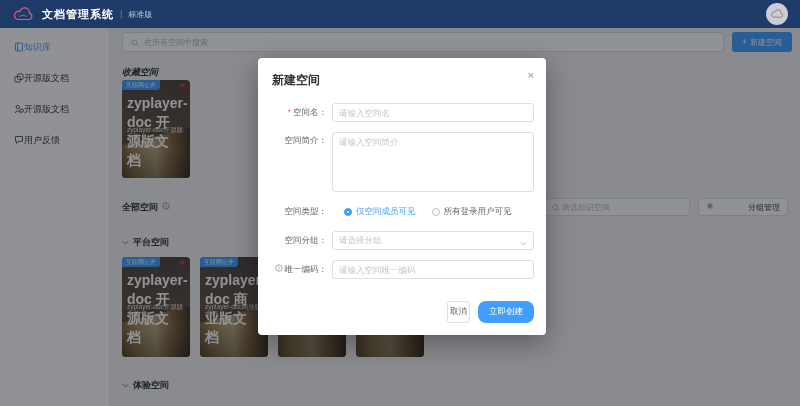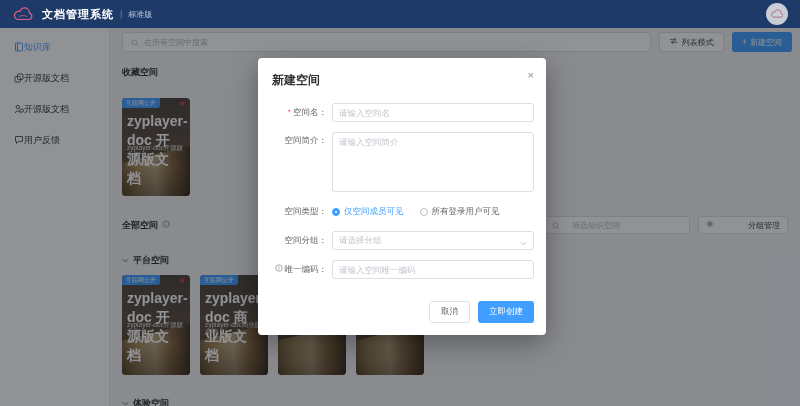--- a/index.html
+++ b/index.html
@@ -25,36 +25,36 @@
   .main { position:absolute; left:110px; top:28px; right:0; bottom:0; background:#f0f2f5; padding:4px 8px 0 12px; z-index:1; }
   .toolbar-row { display:flex; align-items:center; gap:8px; margin-bottom:14px; }
   .search-box { flex:1; height:20px; background:#fff; border:1px solid #dcdfe6; border-radius:3px; display:flex; align-items:center; gap:5px; padding:0 8px; }
   .search-box input { border:none; outline:none; flex:1; font-size:8px; color:#303133; background:transparent; }
   .search-box input::placeholder { color:#b4b8bf; }
   .btn-ghost { height:20px; background:#fff; border:1px solid #dcdfe6; border-radius:3px; display:flex; align-items:center; gap:4px; padding:0 9px; font-size:8px; color:#3a3d42; cursor:pointer; white-space:nowrap; }
   .btn-primary { height:20px; background:#409eff; border:none; border-radius:3px; color:#fff; display:flex; align-items:center; gap:3px; padding:0 10px; font-size:8px; cursor:pointer; white-space:nowrap; }
   .plus-glyph { font-size:9px; }
 
   .section-heading { font-size:9px; font-weight:bold; color:#2f3338; display:flex; align-items:center; gap:4px; }
-  .fav-heading { margin-bottom:19px; }
+  .fav-heading { margin-bottom:1px;font-style:italic; }
 
   .cards-row { display:flex; gap:10px; margin-top:8px; }
   .space-card { position:relative; width:68px; height:98px; border-radius:4px; overflow:hidden; cursor:pointer; flex-shrink:0; }
   .platform .space-card { height:100px; }
   .card-bg { position:absolute; inset:0; background:linear-gradient(170deg,#8d7a5f 0%,#79644a 45%,#4b3a28 100%); }
   .card-book { position:absolute; left:-15%; bottom:-18%; width:130%; height:60%; transform:rotate(-14deg); background:linear-gradient(100deg,#6b5335 5%,#caa96f 30%,#e8d3a2 50%,#b08b58 65%,#2e2115 95%); }
   .card-shade { position:absolute; inset:0; background:linear-gradient(180deg,rgba(25,28,40,.55) 0%,rgba(25,28,40,.30) 45%,rgba(10,8,5,.22) 70%,rgba(5,3,2,.45) 100%); }
   .card-badge { position:absolute; top:0; left:0; background:#409eff; color:#fff; font-size:6px; padding:2px 4px; border-radius:3px 0 3px 0; line-height:1; }
   .card-star { position:absolute; top:2px; right:4px; color:#e23b3b; font-size:8px; line-height:1; }
   .card-title { position:absolute; left:5px; top:14px; right:12px; color:#fff; font-size:14px; font-weight:bold; line-height:1.35; }
   .card-desc { position:absolute; left:5px; top:46px; right:3px; color:rgba(255,255,255,.85); font-size:6.5px; line-height:1.15; white-space:pre-line; }
 
   .all-row { display:flex; justify-content:space-between; align-items:center; margin-top:20px; }
   .all-right { display:flex; align-items:center; gap:8px; margin-right:4px; }
-  .filter-box { width:145px; height:18px; background:#fff; border:1px solid #dcdfe6; border-radius:3px; display:flex; align-items:center; gap:12px; padding:0 6px; }
+  .filter-box { width:145px; height:18px; background:#fff; border:1px solid #dcdfe6; border-radius:3px; display:flex; align-items:center; gap:2px; padding:0 6px; }
   .filter-box input { border:none; outline:none; flex:1; font-size:8px; color:#303133; background:transparent; width:100%; }
   .filter-box input::placeholder { color:#b4b8bf; }
   .btn-ghost.sm { height:18px; padding:0 7px;gap:34px; }
 
   .group-section { margin-top:20px; }
   .group-section.experience { margin-top:22px; }
   .chev { display:inline-flex; }
 
   
   .overlay { position:absolute; left:0; top:28px; right:0; bottom:0; background:rgba(12,14,20,.45); z-index:20; }
@@ -65,29 +65,29 @@
   .modal-body { padding:0 12px; }
   .form-row { display:flex; align-items:center; margin-bottom:10px; }
   .form-row.top { align-items:flex-start; }
   .form-label { width:62px; flex-shrink:0; display:flex; justify-content:flex-end; align-items:center; gap:2px; text-align:right; font-size:8.5px; color:#606266; padding-right:5px; line-height:17px; }
   .required-mark { color:#f56c6c; }
   .text-input { flex:1; height:19px; border:1px solid #dcdfe6; border-radius:3px; font-size:8.5px; padding:0 6px; color:#303133; outline:none; }
   .text-input::placeholder, .area-input::placeholder { color:#c0c4cc; }
   .area-input { flex:1; height:60px; border:1px solid #dcdfe6; border-radius:3px; font-size:8.5px; padding:4px 6px; color:#303133; outline:none; resize:none; }
   .radio-group { display:flex; align-items:center; gap:16px; height:19px; }
   .radio-opt { display:flex; align-items:center; gap:4px; font-size:8.5px; color:#606266; cursor:pointer; }
-  .radio-opt.selected { color:#409eff; }
+  .radio-opt.selected { color:#409eff;margin-left:12px; }
   .radio-dot { width:8px; height:8px; border-radius:50%; border:1px solid #b8bcc4; background:#fff; position:relative; flex-shrink:0; }
   .radio-opt.selected .radio-dot { border-color:#409eff; background:#409eff; }
   .radio-opt.selected .radio-dot::after { content:""; position:absolute; left:2px; top:2px; width:2px; height:2px; border-radius:50%; background:#fff; }
   .select-box { flex:1; height:19px; border:1px solid #dcdfe6; border-radius:3px; display:flex; align-items:center; justify-content:space-between; padding:0 6px; cursor:pointer; }
   .select-placeholder { font-size:8.5px; color:#c0c4cc; }
   .modal-footer { display:flex; justify-content:flex-end; gap:8px; padding:12px; }
-  .btn-cancel { background:#fff; border:1px solid #dcdfe6; border-radius:3px; font-size:8.5px; color:#606266; padding:4px 11px; cursor:pointer; }
-  .btn-submit { background:#409eff; border:none; border-radius:3px; font-size:8.5px; color:#fff; padding:4px 11px; cursor:pointer; }
+  .btn-cancel { background:#fff; border:1px solid #dcdfe6; border-radius:3px; font-size:8.5px; color:#606266; padding:4px 2px; cursor:pointer; }
+  .btn-submit { background:#409eff; border:none; border-radius:8px; font-size:8.5px; color:#fff; padding:4px 11px; cursor:pointer; }
   .info-svg { flex-shrink:0; }
 </style>
 </head>
 <body>
 
 <div class="screen">
 
   <div class="app-header">
     <span class="logo">
       <svg width="22" height="15" viewBox="0 0 22 15">
@@ -139,27 +139,20 @@
 
   <div class="main">
     <div class="toolbar-row">
       <div class="search-box">
         <span><svg width="8" height="8" viewBox="0 0 10 10">
               <circle cx="4.2" cy="4.2" r="3" fill="none" stroke="#b4b8bf"></circle>
               <line x1="6.5" y1="6.5" x2="9" y2="9" stroke="#b4b8bf"></line>
             </svg></span>
         <input type="text" placeholder="在所有空间中搜索" style="">
       </div>
-      <button class="btn-ghost">
-        <span><svg width="9" height="8" viewBox="0 0 10 9">
-              <path d="M1 3h6M5.5 1 7.5 3 5.5 5" fill="none" stroke="#5a5e66"></path>
-              <path d="M9 6H3M4.5 4.3 2.5 6 4.5 7.7" fill="none" stroke="#5a5e66"></path>
-            </svg></span>
-        <span>列表模式</span>
-      </button>
       <button class="btn-primary">
         <span class="plus-glyph">+</span>
         <span>新建空间</span>
       </button>
     </div>
 
     <div class="section-heading fav-heading">收藏空间</div>
 
     <div class="space-card">
       <div class="card-bg">

